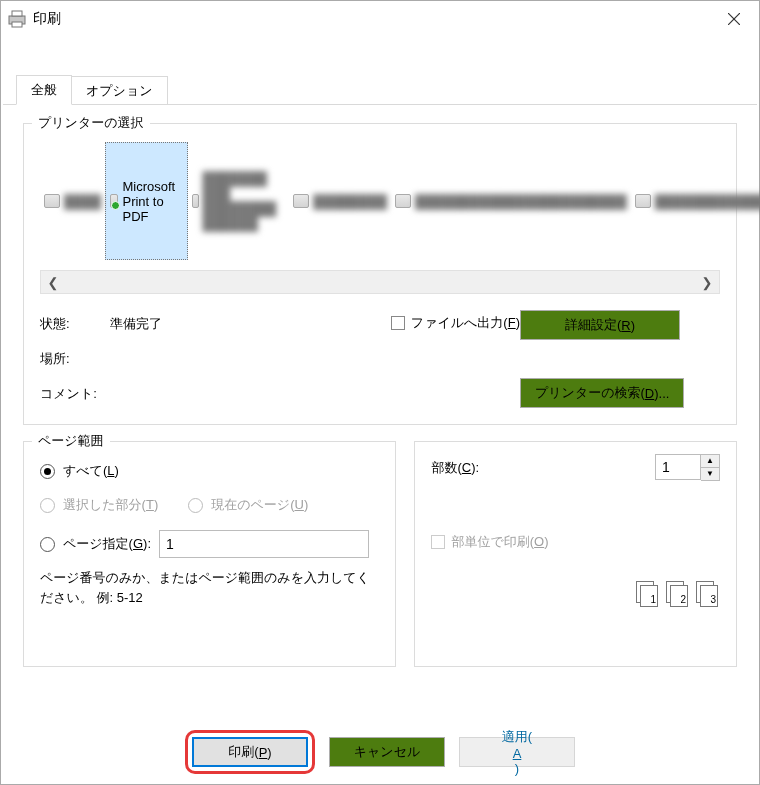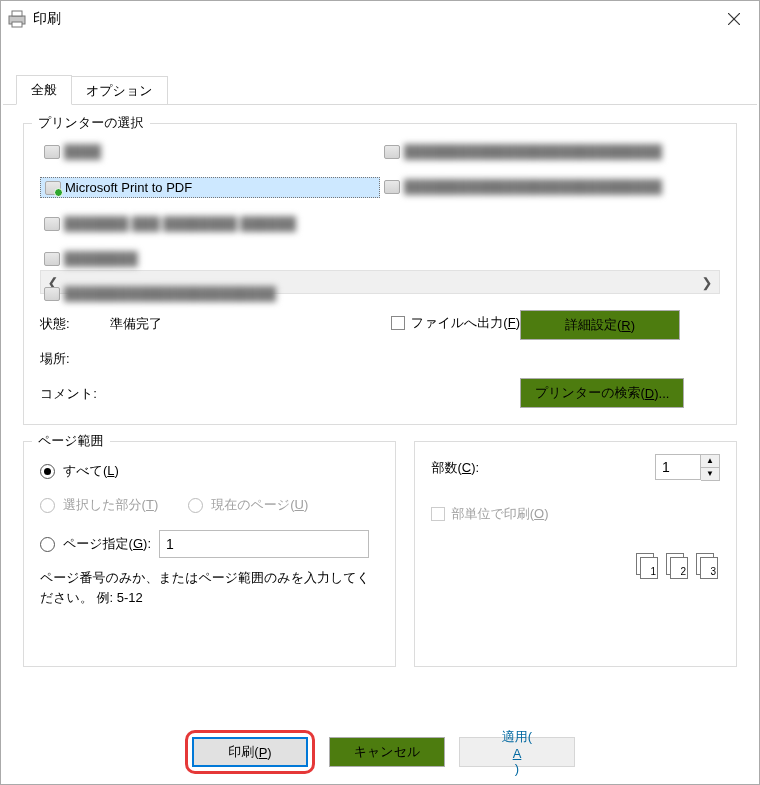--- a/index.html
+++ b/index.html
@@ -10,21 +10,21 @@
   .titlebar .spacer { flex:1; }
   .close-btn { width:50px; height:36px; display:flex; align-items:center; justify-content:center; font-size:16px; color:#333; }
   .tabs-row { display:flex; align-items:flex-end; height:28px; padding-left:15px; position:relative;margin-top:40px;}
   .tabs-row::after { content:""; position:absolute; left:2px; right:2px; bottom:0; height:1px; background:#d9d9d9; }
   .tab { padding:5px 14px; border:1px solid #d9d9d9; border-bottom:none; background:#fff; margin-right:-1px; position:relative; z-index:1; font-size:13px; }
   .tab.inactive { background:#fff; z-index:0; }
   .tab.active { border-bottom:1px solid #fff; z-index:2; }
   .panel { flex:1; padding:18px 22px 0 22px; display:flex; flex-direction:column; gap:16px;}
   .groupbox { border:1px solid #dcdcdc; padding:12px 16px 16px 16px; position:relative; }
   .groupbox > legend { position:absolute; top:-10px; left:8px; background:#fff; padding:0 6px; font-size:13px; }
-  .printer-list { width:100%; height:130px; display:flex; flex-direction:column; gap:16px; padding:6px 0;}
+  .printer-list { width:100%; height:130px; display:flex; flex-direction:row; gap:0; padding:6px 0;}
   .printer-item { padding:2px 4px; display:flex; align-items:center; gap:4px; }
   .printer-item.selected { background:#cde8ff; border:1px dotted #777; }
   .printer-item .blur { filter:blur(3px); color:#777; }
   .p-icon { width:16px; height:14px; background:linear-gradient(#e9e9e9,#d4d4d4); border:1px solid #aaa; border-radius:2px; position:relative; }
   .p-badge { position:absolute; width:9px; height:9px; border-radius:50%; background:#2ea62e; right:-3px; bottom:-3px; border:1px solid #fff; }
   .columns2 { display:flex; }
   .columns2 > div { flex:1; }
   .p-scroll { height:24px; background:#f0f0f0; border:1px solid #e1e1e1; display:flex; align-items:center; justify-content:space-between; margin-top:4px;}
   .p-scroll .arrow { width:24px; text-align:center; color:#555; }
   .below-list { display:flex; margin-top:16px;}
@@ -203,21 +203,21 @@
           <span><span>部数(</span><u class="ak">C</u><span>):</span></span>
           <div class="spinner">
             <input value="1" style="">
             <div class="spinbtns">
               <div>▲</div>
               <div>▼</div>
             </div>
           </div>
         </div>
 
-        <div class="checkbox disabled" style="margin-top:24px; color:#a0a0a0;">
+        <div class="checkbox disabled" style="margin-top:52px; color:#a0a0a0;">
           <span class="box" style="border-color:#ccc;"></span>
           <span><span>部単位で印刷(</span><u class="ak">O</u><span>)</span></span>
         </div>
 
         <div class="collate-icons">
           <div class="page-stack">
               <div class="pg a">1</div>
               <div class="pg b">1</div>
             </div>
           <div class="page-stack">

